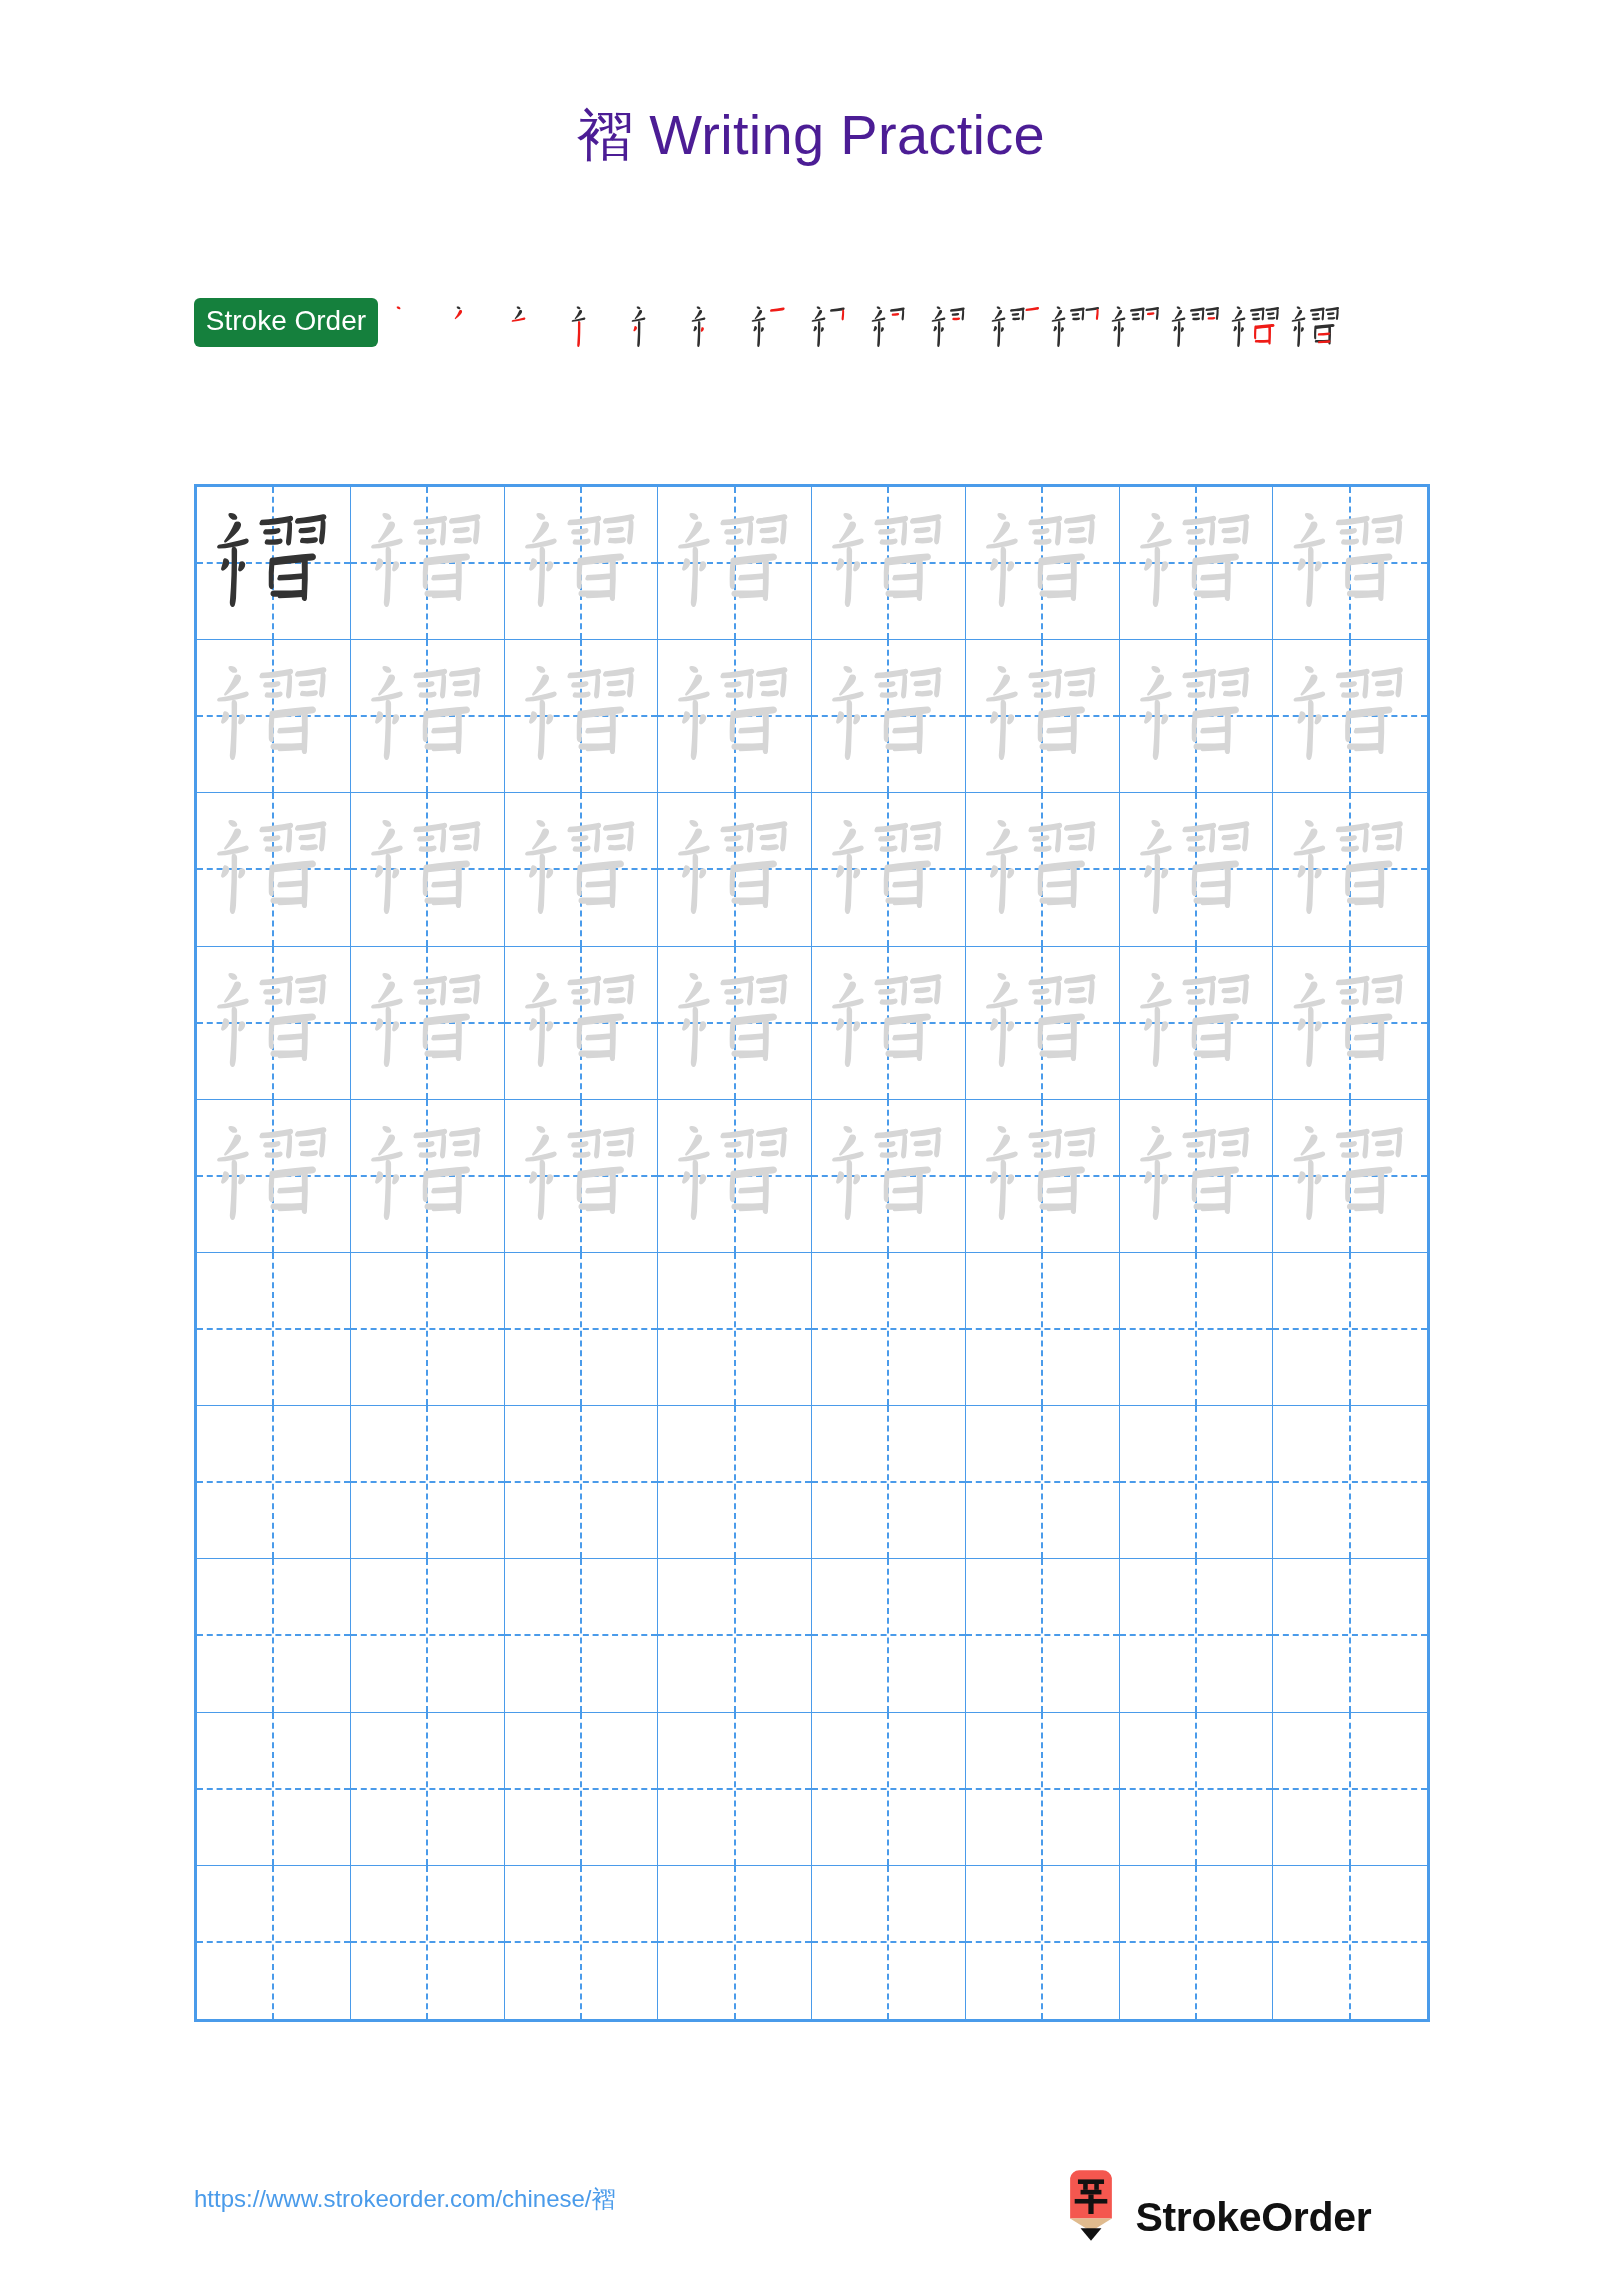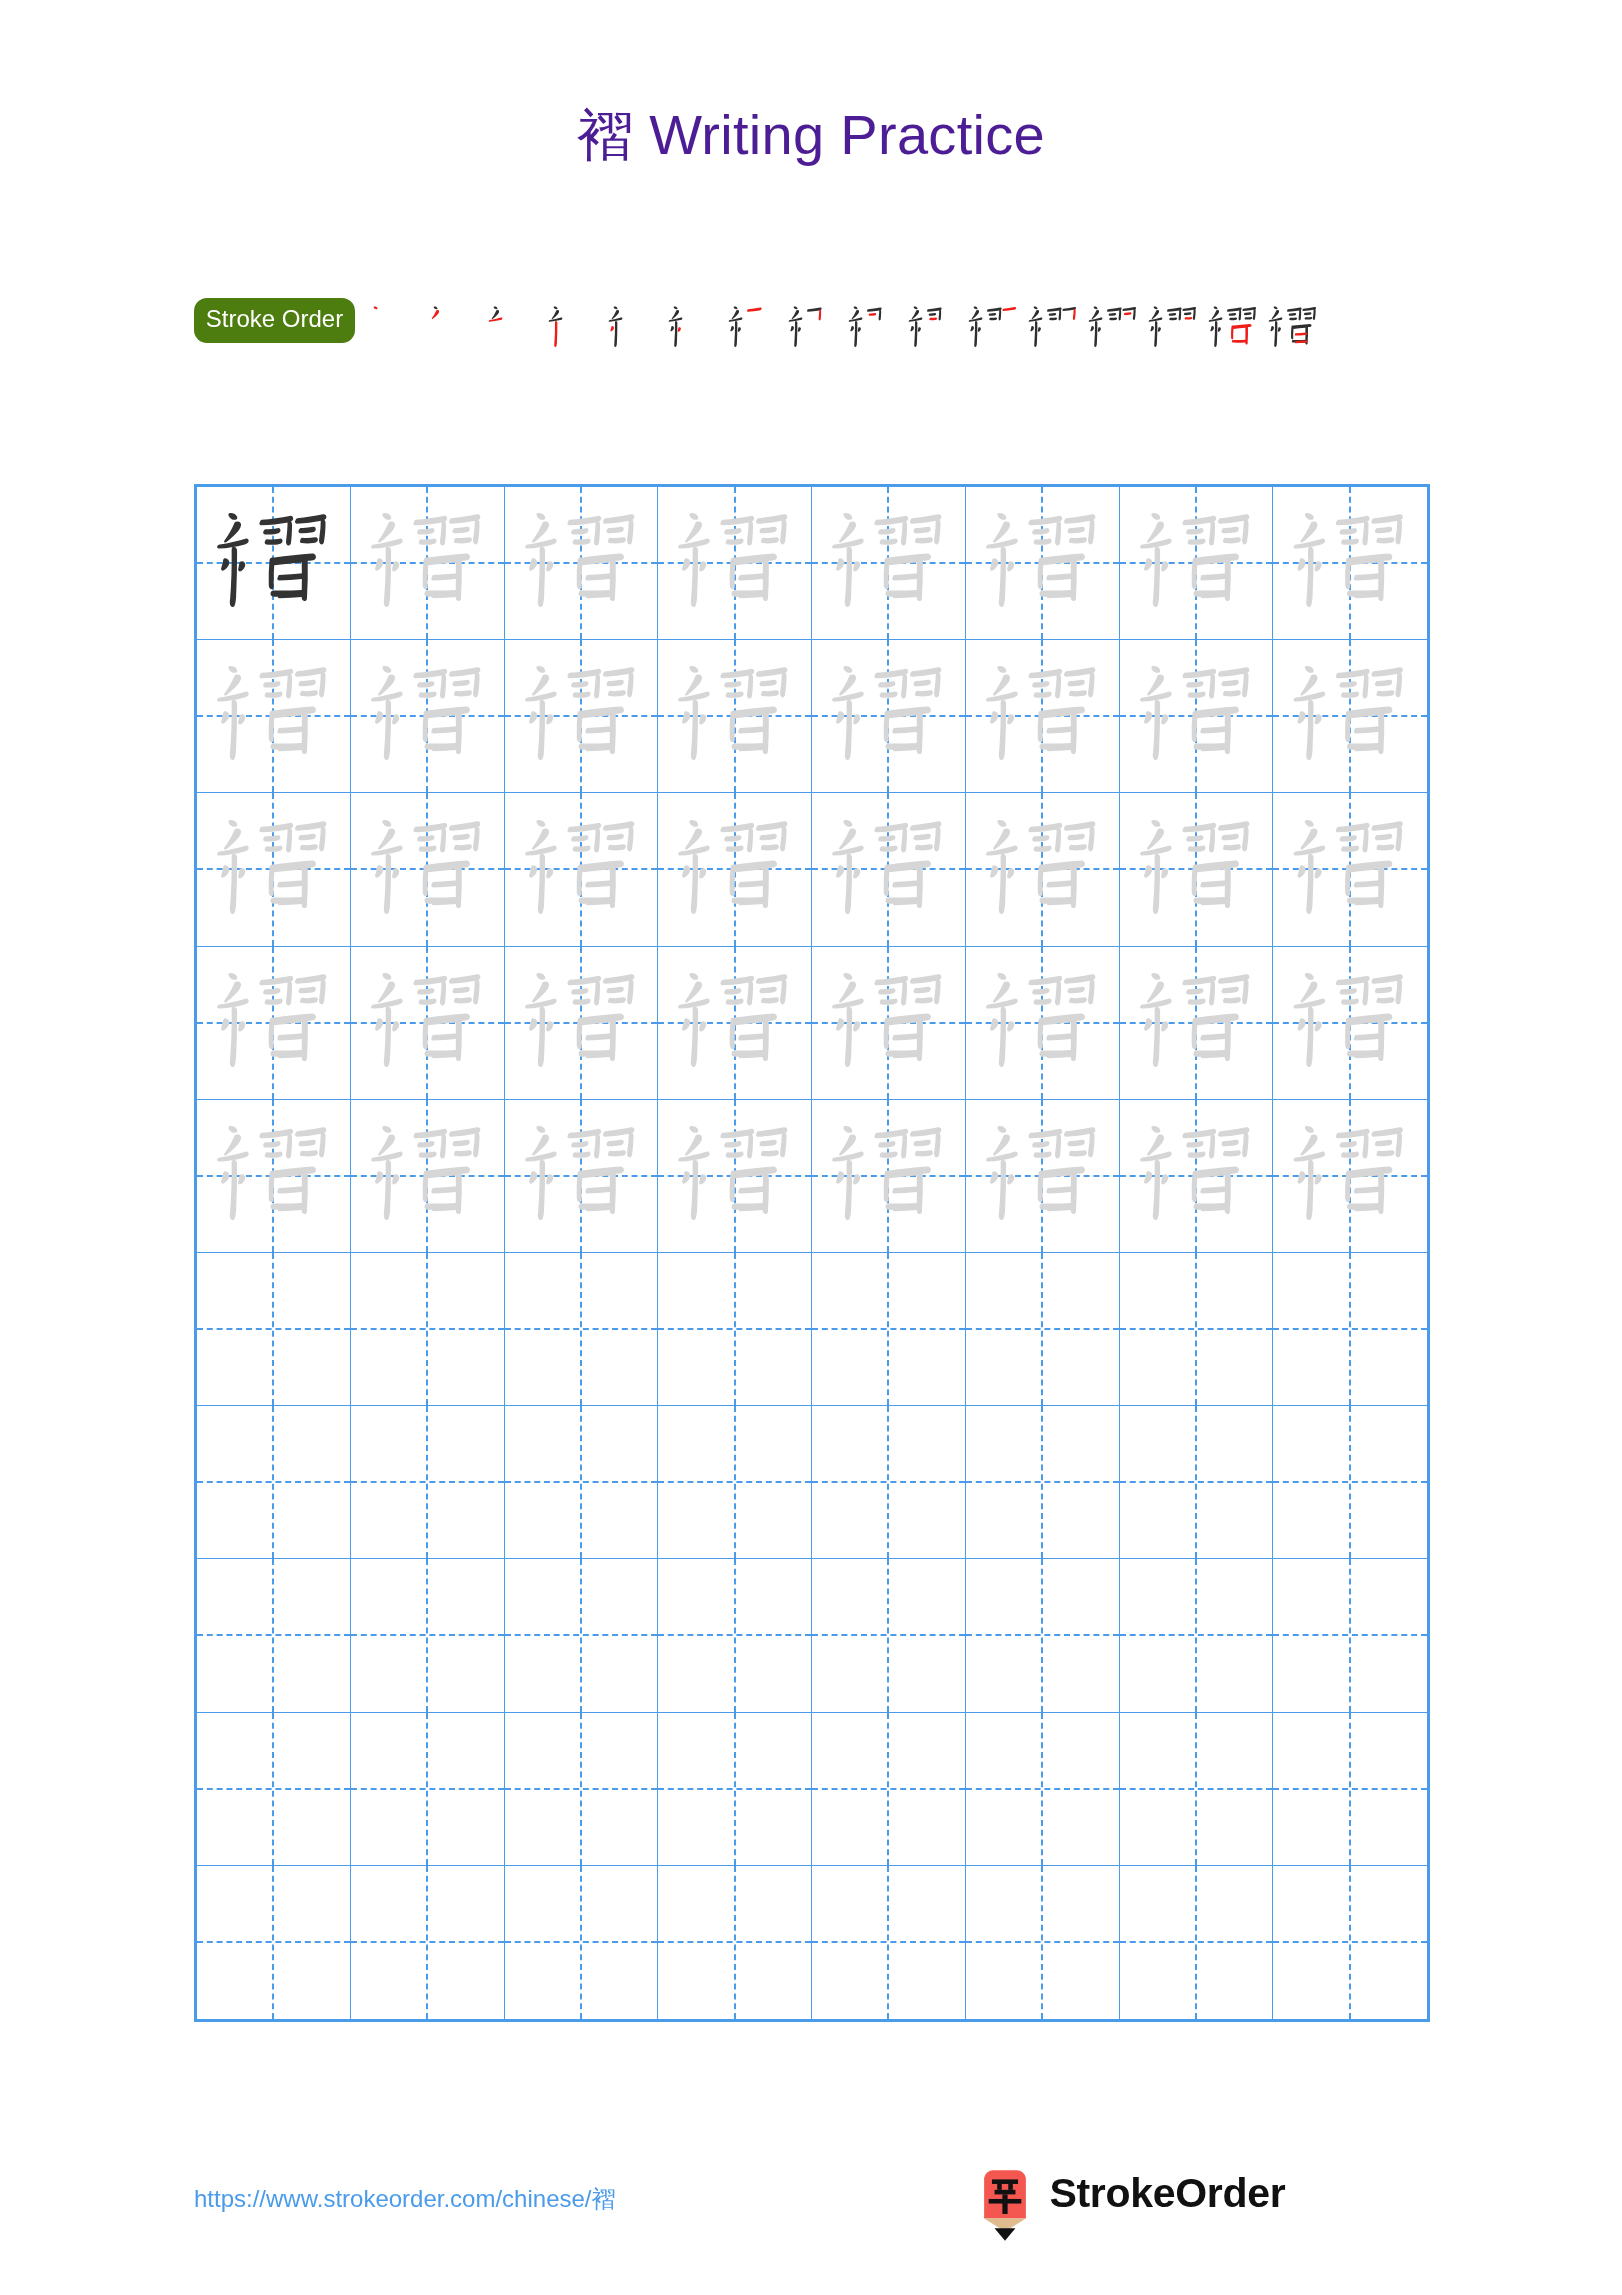--- a/index.html
+++ b/index.html
@@ -31,26 +31,26 @@
 
   
   #stroke-order-section {
     position: absolute;
     top: 298px;
     left: 194px;
     width: 1243px;
   }
   #stroke-order-badge {
     display: inline-block;
-    background: #4d7c0f;
+    background: #15803d;
     color: #ffffff;
-    font-size: 24px;
+    font-size: 28px;
     line-height: 1;
     padding: 9.2px 11.8px 11.8px 11.8px;
-    border-radius: 13px;
+    border-radius: 6px;
     vertical-align: top;
     margin-right: 6.5px;
     white-space: nowrap;
   }
   #stroke-order-steps {
     display: inline;
   }
   .stroke-step {
     display: inline-block;
     width: 58px;
@@ -126,24 +126,24 @@
   #footer-url {
     position: absolute;
     left: 194px;
     top: 2183px;
     font-size: 24px;
     color: #4a9bea;
     white-space: nowrap;
   }
   #brand-logo {
     position: absolute;
-    left: 975px;
+    left: 1061px;
     top: 2170px;
     display: flex;
-    align-items: flex-start;
+    align-items: flex-end;
     gap: 14.4px;
   }
   #brand-mark { width: 60px; height: 71px; display: block; }
   #brand-name {
     font-size: 41px;
     font-weight: bold;
     color: #111111;
     letter-spacing: -0.3px;
     white-space: nowrap;
   }

